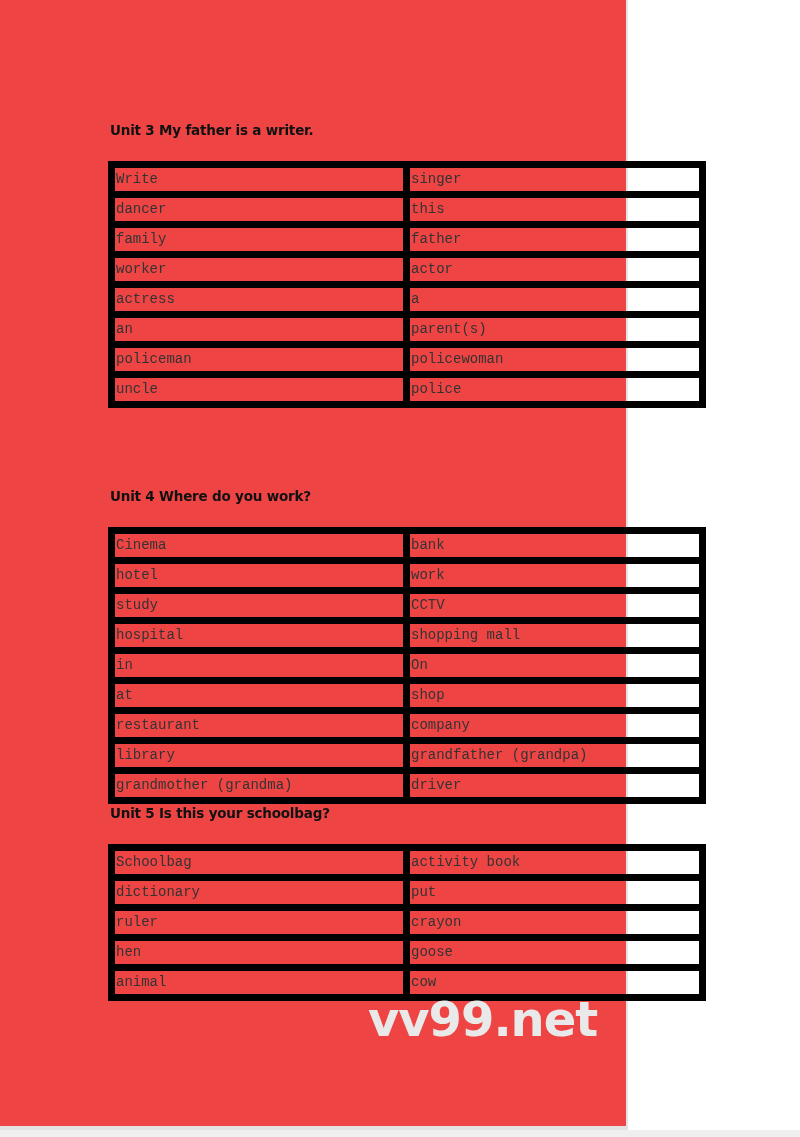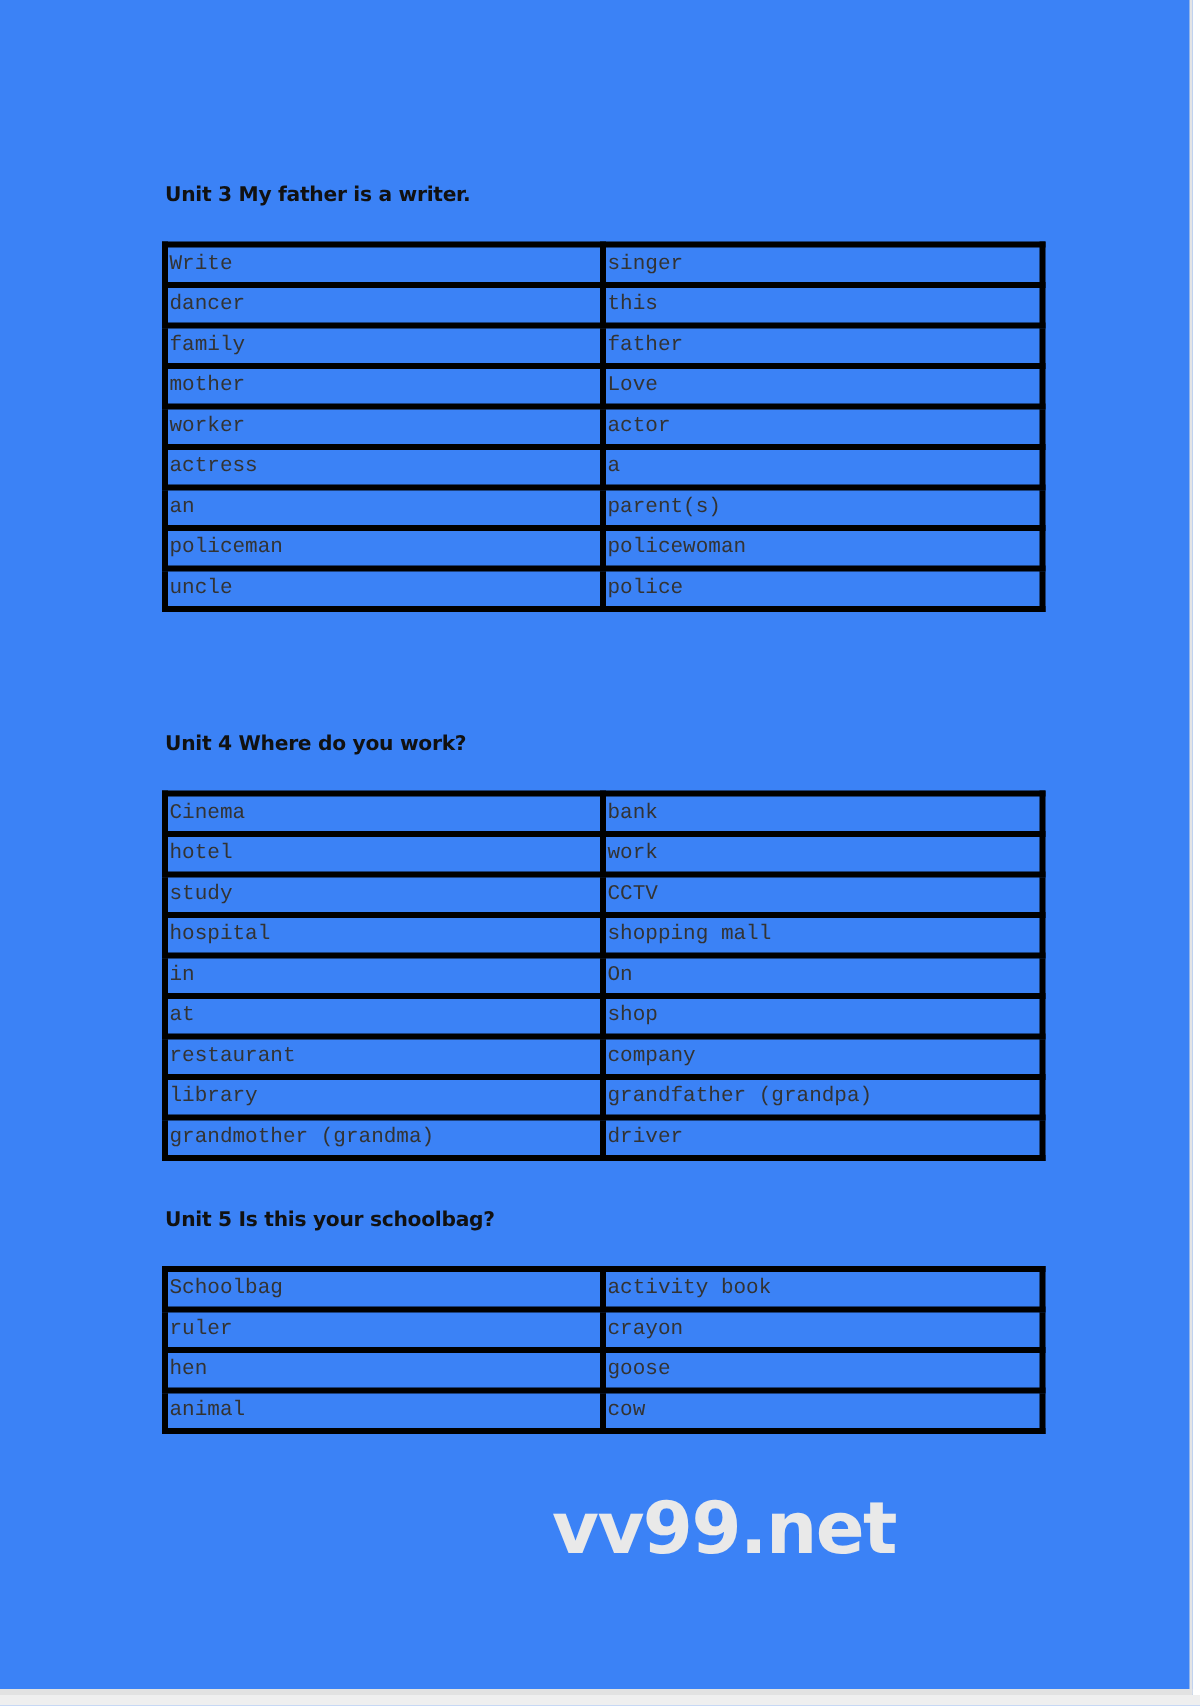--- a/index.html
+++ b/index.html
@@ -2,22 +2,22 @@
 <html><head>
 <meta charset="utf-8">
 <style>
   html, body { margin: 0; padding: 0; }
   body {
     width: 800px; height: 1137px; position: relative; overflow: hidden;
     background: #ffffff;
     font-family: "Liberation Sans", sans-serif;
   }
   .page {
-    position: absolute; left: 0; top: 0; width: 795px; height: 1130px;
-    background: #3b82f6;
+    position: absolute; left: 0; top: 0; width: 628px; height: 1130px;
+    background: #ef4444;
     border-right: 2px solid #e4e4e4;
     border-bottom: 4px solid #e2e2e2;
     box-sizing: border-box;
   }
   .bottom-strip {
     position: absolute; left: 0; top: 1130px; width: 800px; height: 7px;
     background: #efefef;
   }
   .heading {
     position: absolute; left: 110px;
@@ -26,21 +26,21 @@
     letter-spacing: -0.2px;
     margin: 0;
   }
   table.vocab {
     position: absolute; left: 108px;
     width: 577px;
     border-collapse: collapse;
     table-layout: fixed;
   }
   table.vocab td {
-    border: 4px solid #000000;
+    border: 7px solid #000000;
     height: 23px;
     padding: 0 0 0 1px;
     font-family: "Liberation Mono", "DejaVu Sans Mono", monospace;
     font-size: 14px;
     color: #333;
     vertical-align: middle;
     white-space: nowrap;
     line-height: 23px;
   }
   table.vocab td.c1 { width: 287px; }
@@ -64,24 +64,20 @@
           <td class="c1">Write</td>
           <td class="c2">singer</td>
         </tr>
       <tr>
           <td class="c1">dancer</td>
           <td class="c2">this</td>
         </tr>
       <tr>
           <td class="c1">family</td>
           <td class="c2">father</td>
-        </tr>
-      <tr>
-          <td class="c1">mother</td>
-          <td class="c2">Love</td>
         </tr>
       <tr>
           <td class="c1">worker</td>
           <td class="c2">actor</td>
         </tr>
       <tr>
           <td class="c1">actress</td>
           <td class="c2">a</td>
         </tr>
       <tr>
@@ -142,20 +138,24 @@
   </table>
 
   <h2 class="heading" style="top:805px;">Unit 5 Is this your schoolbag?</h2>
   <table class="vocab" style="top:844px;">
     <tbody>
       <tr>
           <td class="c1">Schoolbag</td>
           <td class="c2">activity book</td>
         </tr>
       <tr>
+          <td class="c1">dictionary</td>
+          <td class="c2">put</td>
+        </tr>
+      <tr>
           <td class="c1">ruler</td>
           <td class="c2">crayon</td>
         </tr>
       <tr>
           <td class="c1">hen</td>
           <td class="c2">goose</td>
         </tr>
       <tr>
           <td class="c1">animal</td>
           <td class="c2">cow</td>

